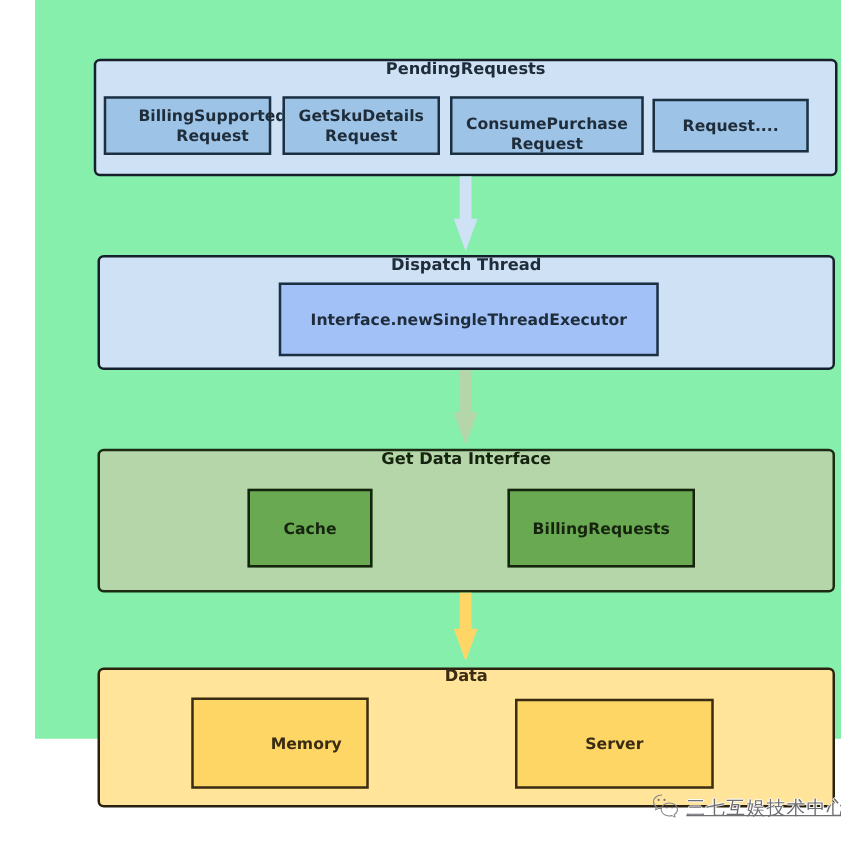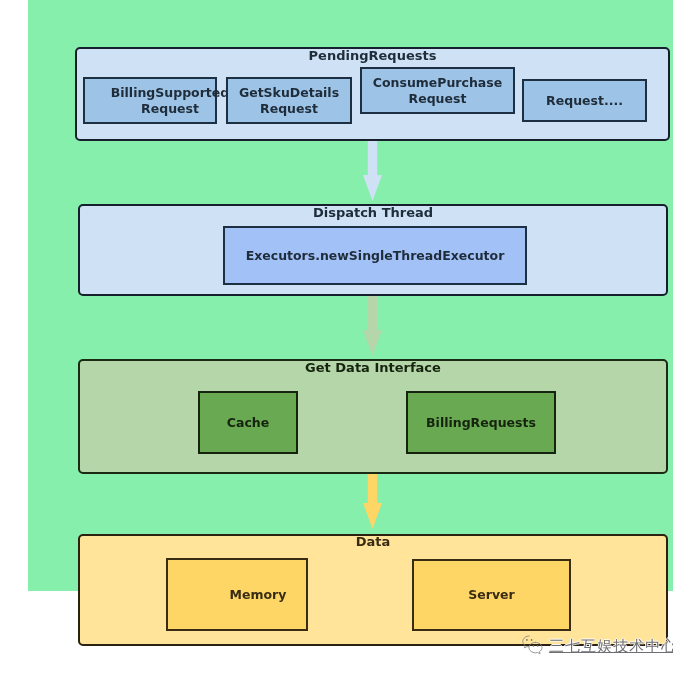--- a/index.html
+++ b/index.html
@@ -46,42 +46,42 @@
 
 <div id="stage">
     <div class="group" style="left: 47px; top: 47px; width: 595px; height: 94px; background: rgb(207, 226, 245); border-color: rgb(22, 32, 44);"></div>
     <div class="group-title" style="top: 49px; left: 47px; width: 595px; color: rgb(31, 44, 58);">PendingRequests</div>
     <div class="node" style="left: 55px; top: 77px; width: 134px; height: 47px; background: rgb(157, 195, 230); border-color: rgb(29, 48, 66); color: rgb(31, 44, 58); padding-left: 40px;">
       <div>BillingSupported<br>Request</div>
     </div>
     <div class="node" style="left: 198px; top: 77px; width: 126px; height: 47px; background: rgb(157, 195, 230); border-color: rgb(29, 48, 66); color: rgb(31, 44, 58);">
       <div>GetSkuDetails<br>Request</div>
     </div>
-    <div class="node" style="left: 332px; top: 67px; width: 155px; height: 47px; background: rgb(157, 195, 230); border-color: rgb(29, 48, 66); color: rgb(31, 44, 58);">
+    <div class="node" style="left: 332px; top: 77px; width: 155px; height: 47px; background: rgb(157, 195, 230); border-color: rgb(29, 48, 66); color: rgb(31, 44, 58); align-items: flex-end;">
       <div>ConsumePurchase<br>Request</div>
     </div>
     <div class="node" style="left: 494px; top: 79px; width: 125px; height: 43px; background: rgb(157, 195, 230); border-color: rgb(29, 48, 66); color: rgb(31, 44, 58); align-items: center;">
       <div>Request....</div>
     </div>
     <div class="group" style="left: 50px; top: 204px; width: 590px; height: 92px; background: rgb(207, 226, 245); border-color: rgb(22, 32, 44);"></div>
     <div class="group-title" style="top: 206px; left: 50px; width: 590px; color: rgb(31, 44, 58); text-align: center;">Dispatch Thread</div>
     <div class="node" style="left: 195px; top: 226px; width: 304px; height: 59px; background: rgb(162, 193, 247); border-color: rgb(29, 48, 66); color: rgb(31, 44, 58); font-size: 12.5px;">
-      <div>Executors.newSingleThreadExecutor</div>
+      <div>Interface.newSingleThreadExecutor</div>
     </div>
     <div class="group" style="left: 50px; top: 359px; width: 590px; height: 115px; background: rgb(180, 214, 168); border-color: rgb(27, 43, 19);"></div>
     <div class="group-title" style="top: 361px; left: 50px; width: 590px; color: rgb(22, 36, 15);">Get Data Interface</div>
     <div class="node" style="left: 170px; top: 391px; width: 100px; height: 63px; background: rgb(104, 169, 82); border-color: rgb(22, 36, 15); color: rgb(22, 36, 15);">
       <div>Cache</div>
     </div>
     <div class="node" style="left: 378px; top: 391px; width: 150px; height: 63px; background: rgb(104, 169, 82); border-color: rgb(22, 36, 15); color: rgb(22, 36, 15); text-align: center;">
       <div>BillingRequests</div>
     </div>
     <div class="group" style="left: 50px; top: 534px; width: 590px; height: 112px; background: rgb(255, 228, 154); border-color: rgb(43, 33, 16);"></div>
     <div class="group-title" style="top: 535px; left: 50px; width: 590px; color: rgb(58, 44, 20);">Data</div>
-    <div class="node" style="left: 138px; top: 558px; width: 142px; height: 73px; background: rgb(253, 214, 102); border-color: rgb(58, 44, 20); color: rgb(58, 44, 20); padding-left: 42px;">
+    <div class="node" style="left: 125px; top: 558px; width: 142px; height: 73px; background: rgb(253, 214, 102); border-color: rgb(58, 44, 20); color: rgb(58, 44, 20); padding-left: 42px;">
       <div>Memory</div>
     </div>
     <div class="node" style="left: 384px; top: 559px; width: 159px; height: 72px; background: rgb(253, 214, 102); border-color: rgb(58, 44, 20); color: rgb(58, 44, 20);">
       <div>Server</div>
     </div>
     <svg class="arrow" width="19" height="60" style="left: 335px; top: 141px;">
       <path d="M4.8,0 L14.2,0 L14.2,34 L19,34 L9.5,60 L0,34 L4.8,34 Z" fill="#cfe2f5"></path>
     </svg>
     <svg class="arrow" width="19" height="60" style="left: 335px; top: 296px;">
       <path d="M4.8,0 L14.2,0 L14.2,34 L19,34 L9.5,60 L0,34 L4.8,34 Z" fill="#b4d6a8"></path>

